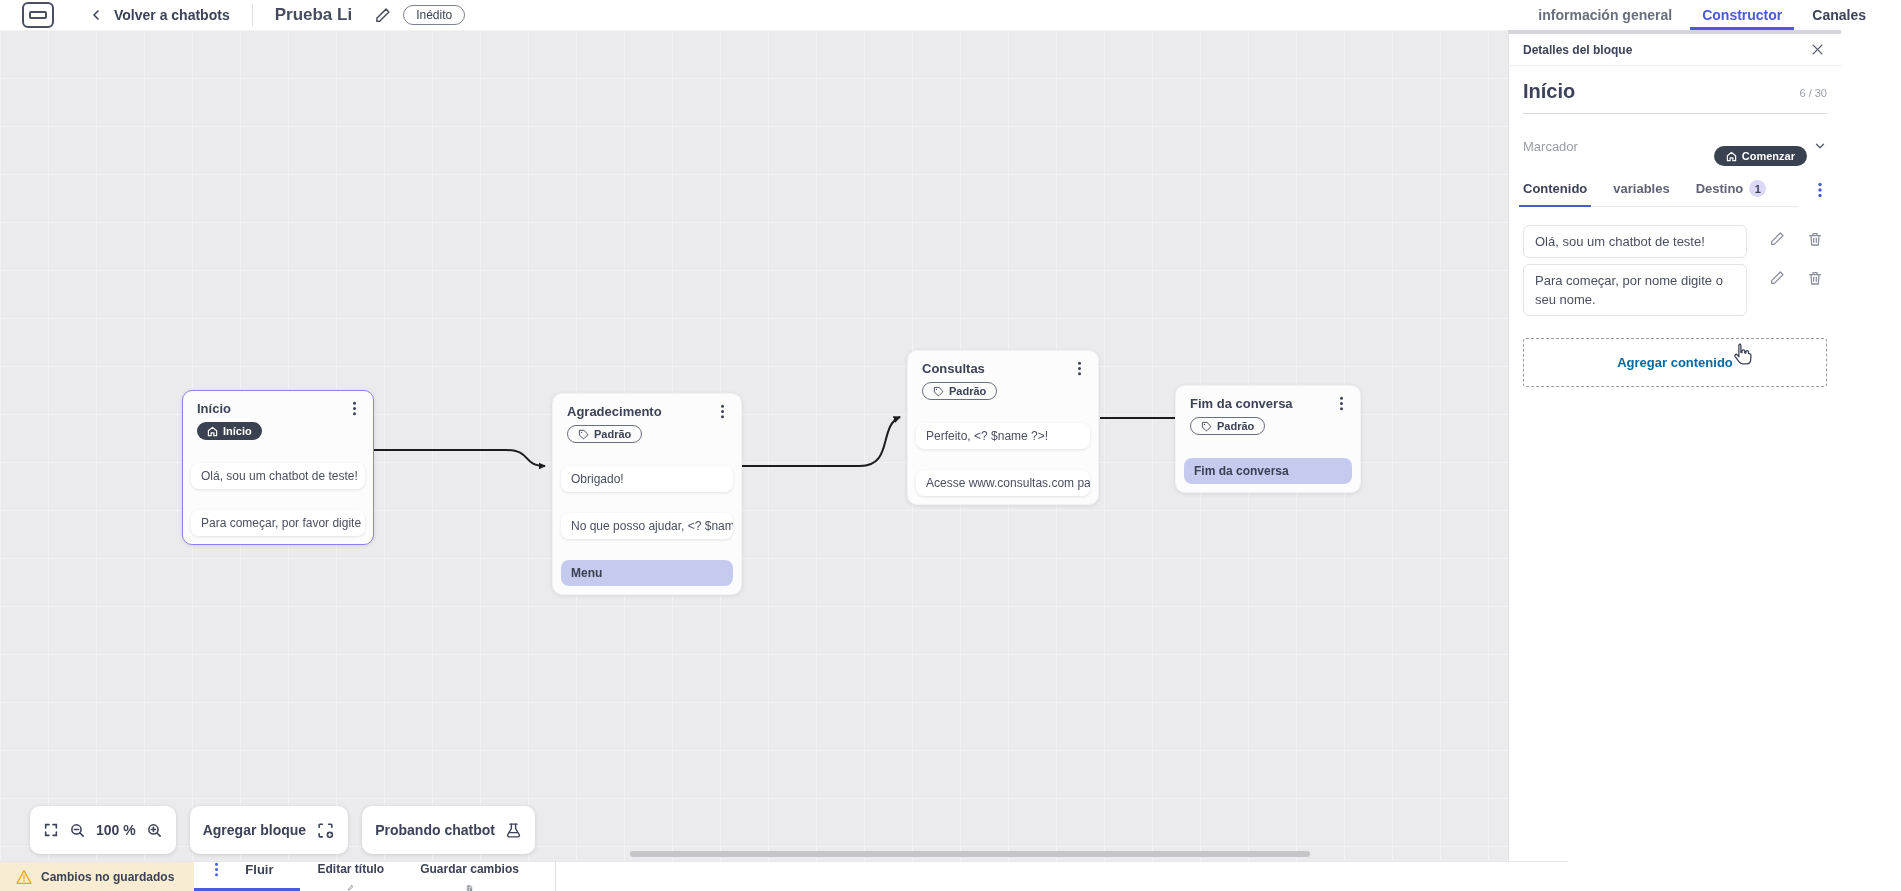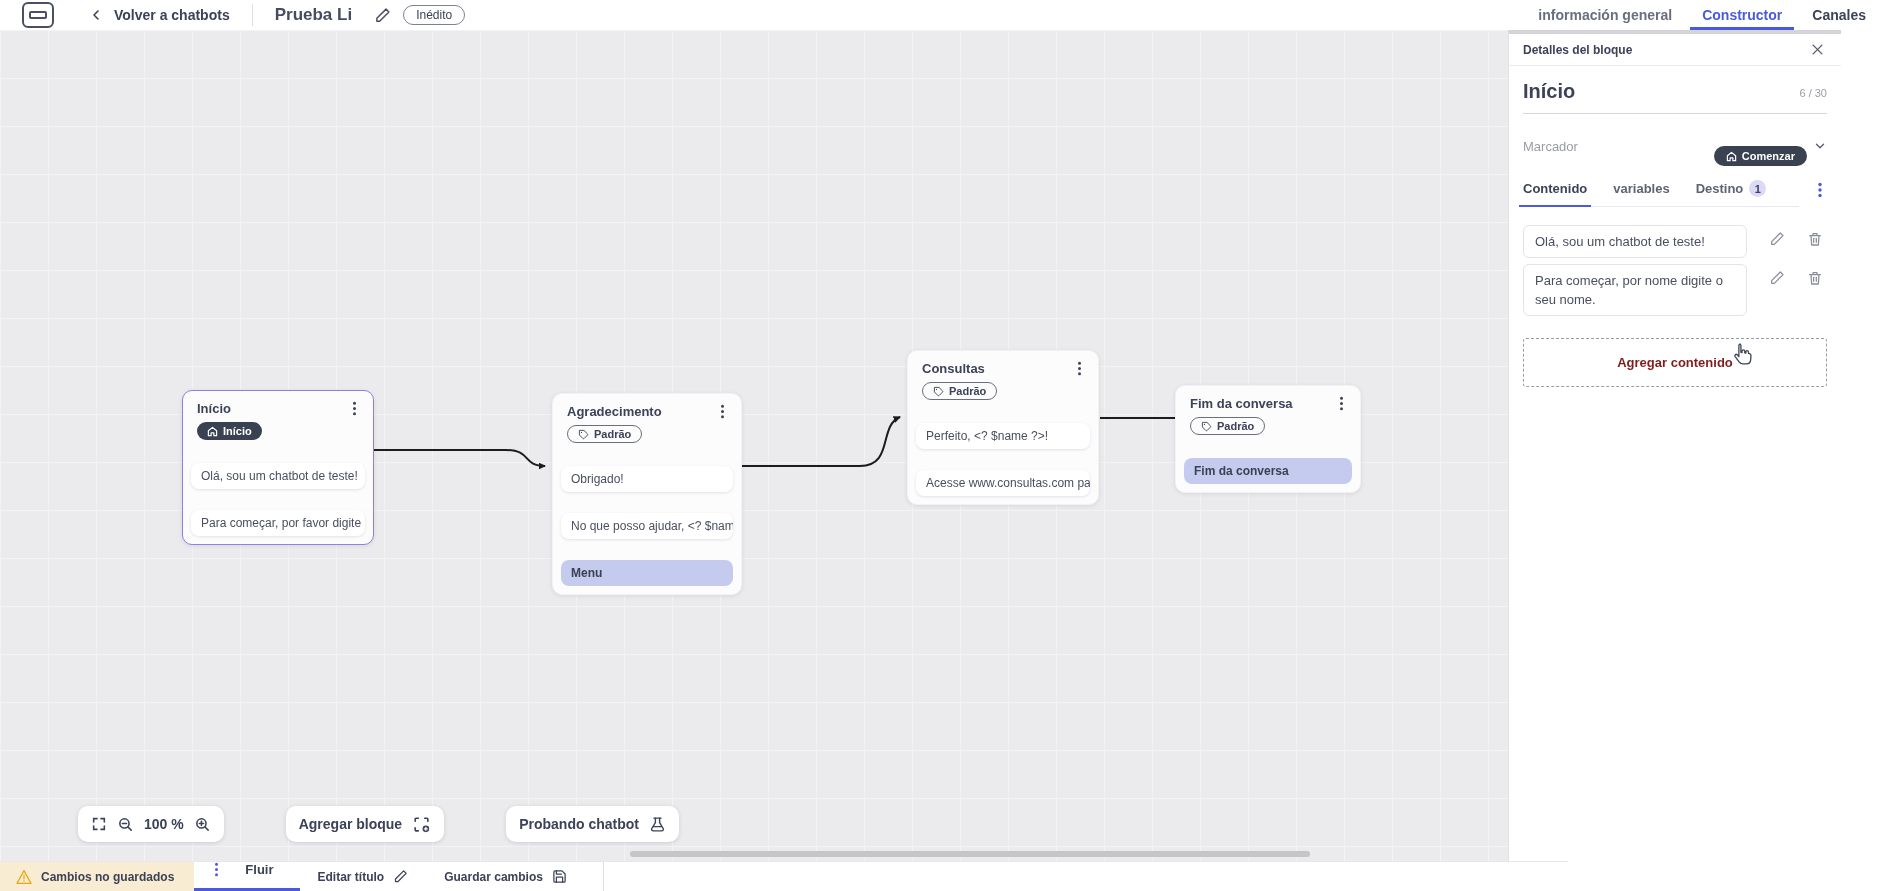--- a/index.html
+++ b/index.html
@@ -42,22 +42,22 @@
   .badge-dark { display:inline-flex; align-items:center; gap:5px; background:#3a4150; color:#fff;
     border-radius:12px; padding:3px 10px; font-size:11px; font-weight:700; margin:6px 0 2px 6px; }
   .badge-outline { display:inline-flex; align-items:center; gap:5px; border:1px solid #6a6f7f; color:#3c4257;
     border-radius:12px; padding:2px 10px; font-size:11px; font-weight:700; margin:6px 0 2px 6px; background:#fcfcfd; }
   .bitem { background:#fff; border-radius:8px; box-shadow:0 1px 3px rgba(40,40,60,.12); padding:6px 10px;
     font-size:12px; color:#4a4f60; margin-top:21px; white-space:nowrap; overflow:hidden; }
   .bitem.hl { background:#c5cbef; color:#3a4152; font-weight:700; box-shadow:none; }
 
   
   .cv-toolbar { position:absolute; left:30px; top:776px; display:flex; gap:14px; align-items:center; }
-  .tool-group { background:#fff; border-radius:10px; box-shadow:0 1px 4px rgba(40,40,60,.15); height:36px;
-    display:flex; align-items:center; gap:10px; padding:0 13px; cursor:pointer;margin-left:48px; }
+  .tool-group { background:#fff; border-radius:10px; box-shadow:0 1px 4px rgba(40,40,60,.15); height:48px;
+    display:flex; align-items:center; gap:10px; padding:0 13px; cursor:pointer; }
   .tool-group .tlabel { font-size:14px; font-weight:700; color:#3c4257; }
   .zoom-val { font-size:14px; font-weight:700; color:#3c4257; }
   .hscroll { position:absolute; left:630px; top:821px; width:680px; height:6px; border-radius:3px; background:#c4c4c9; }
 
   
   .panel { position:absolute; left:1508px; top:30px; width:333px; height:861px; background:#fff;
     border-left:1px solid #e3e3e6; border-top:4px solid #d5d5d9; z-index:20; }
   .panel-head { display:flex; align-items:center; justify-content:space-between; padding:8px 16px 8px 14px;
     border-bottom:1px solid #ececef; }
   .panel-head-title { font-size:12px; font-weight:700; color:#3c4257; }
@@ -80,34 +80,34 @@
   .ptab-badge { width:17px; height:17px; border-radius:50%; background:#dcd9f8; color:#3c4257;
     font-size:11px; font-weight:700; display:flex; align-items:center; justify-content:center; }
   .ptabs-kebab { color:#4a5ade; margin-left:14px; padding-bottom:8px; display:flex; cursor:pointer; }
   .content-rows { margin:18px 14px 0; display:flex; flex-direction:column; gap:6px; }
   .content-row { display:flex; align-items:flex-start; gap:0; }
   .content-card { width:224px; border:1px solid #e3e3e8; border-radius:6px; background:#fff;
     padding:6px 11px; font-size:13px; color:#4a4f60; line-height:19px; }
   .row-icons { display:flex; align-items:center; gap:22px; margin-left:22px; margin-top:6px; color:#8a8e9b; }
   .row-icons svg { cursor:pointer; }
   .add-content { margin:22px 14px 0; border:1px dashed #9a9da8; border-radius:3px; height:49px;
-    display:flex; align-items:center; justify-content:center; font-size:13px; font-weight:700; color:#7f1d1d; cursor:pointer; }
+    display:flex; align-items:center; justify-content:center; font-size:13px; font-weight:700; color:#0369a1; cursor:pointer; }
   .cursor-hand { position:absolute; left:222px; top:308px; pointer-events:none; }
 
   
   .footer { position:absolute; left:0; top:861px; width:1568px; height:30px; background:#fff;
     border-top:1px solid #e7e7ea; display:flex; align-items:stretch; z-index:25; }
   .warn-chip { display:flex; align-items:center; gap:9px; background:#f8ecd2; padding:0 20px 0 16px; }
   .warn-label { font-size:12px; font-weight:700; color:#3c4257; }
   .flow-tab-wrap { position:relative; display:flex; align-items:center; padding:0 26px 14px 16px; }
   .flow-tab-wrap::after { content:""; position:absolute; left:0; right:0; bottom:0; height:3px; background:#4a5ade; }
   .footer-kebab { color:#4a5ade; display:flex; cursor:pointer; margin-right:22px; }
   .flow-label { font-size:13px; font-weight:700; color:#3c4257; }
   .footer-item { display:flex; align-items:center; gap:9px; padding:0 18px; font-size:12px; font-weight:700;
-    color:#3c4257; cursor:pointer; }
+    color:#3c4257; cursor:pointer;flex-direction:column; }
   .footer-divider { width:1px; background:#e0e0e3; }
   svg { display:block; }
 </style>
 </head>
 <body>
 
 <div class="app">
 
   <div class="topbar">
     <div class="topbar-left">

